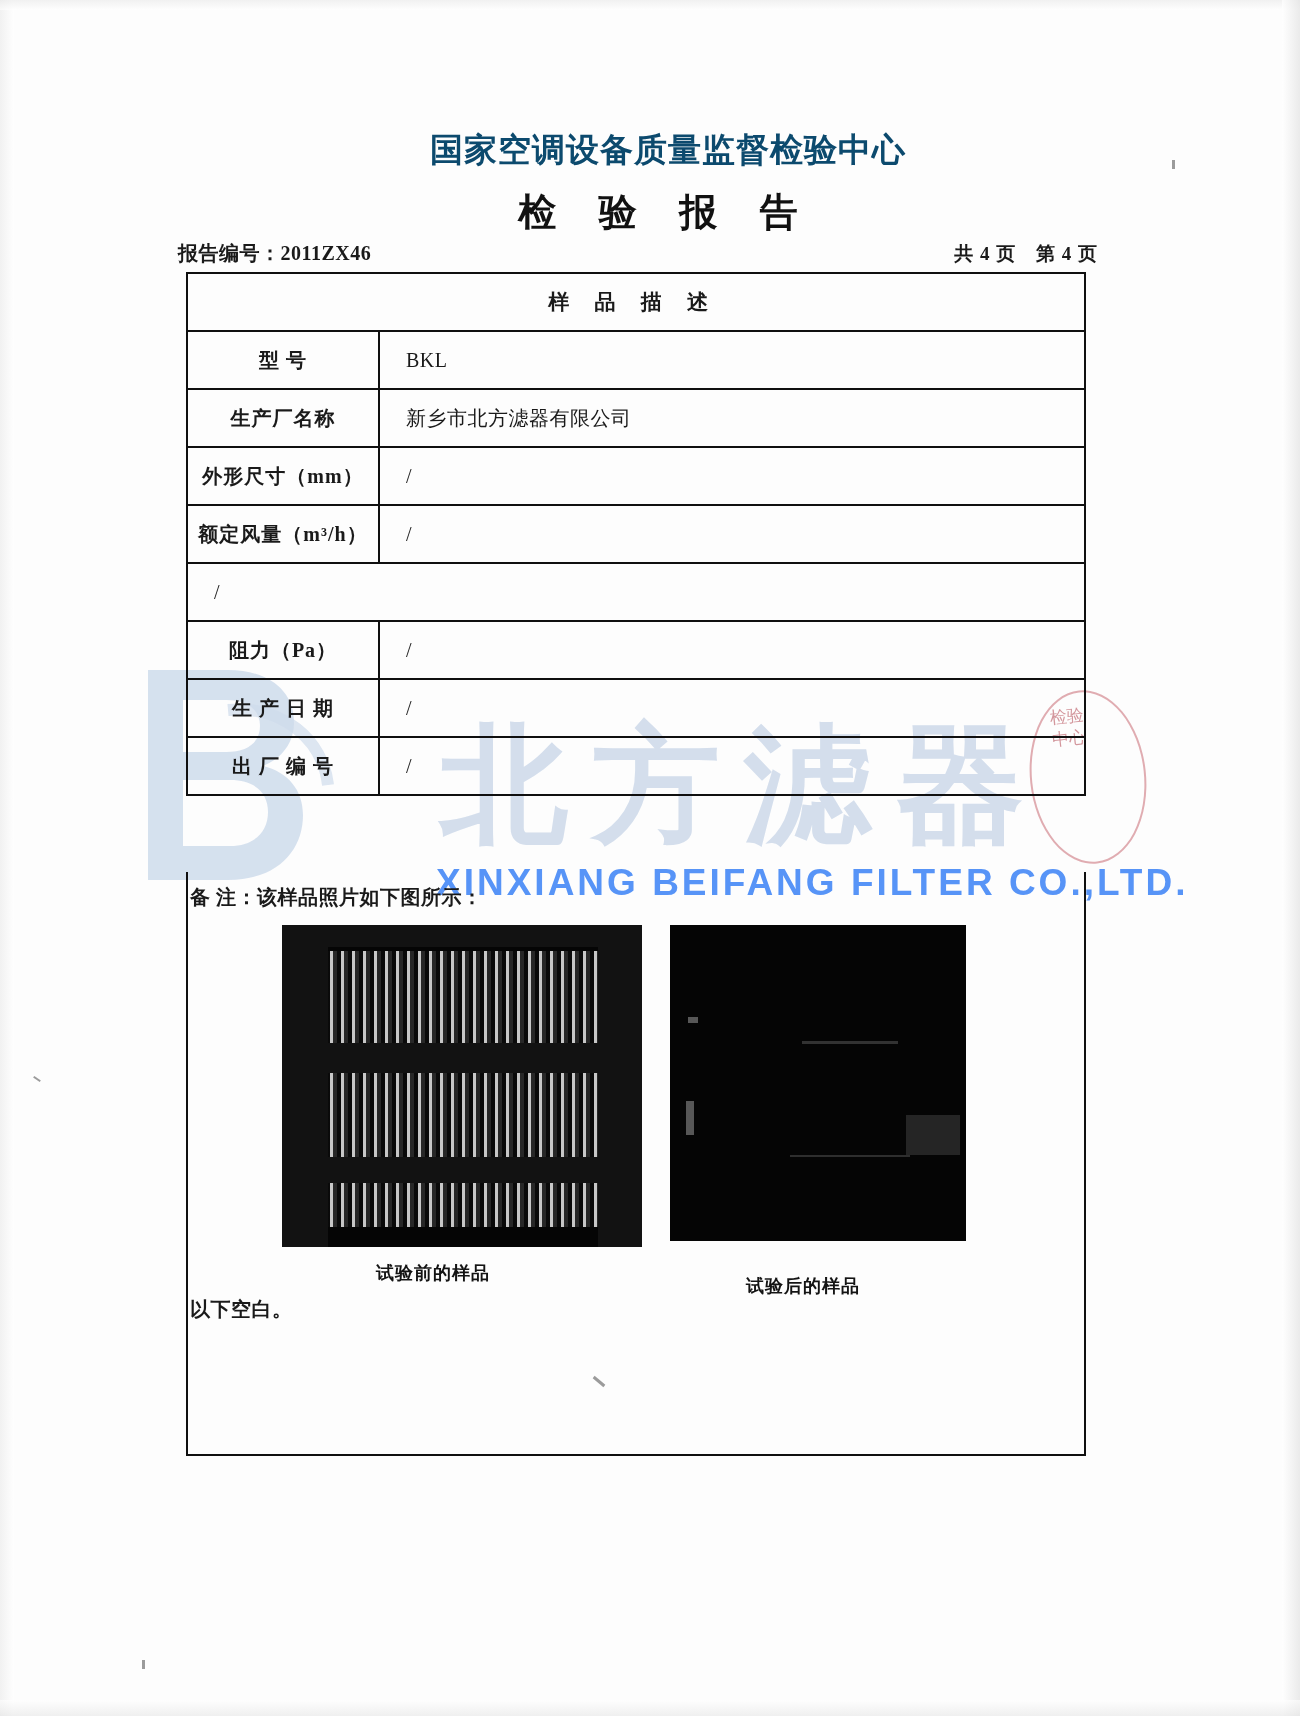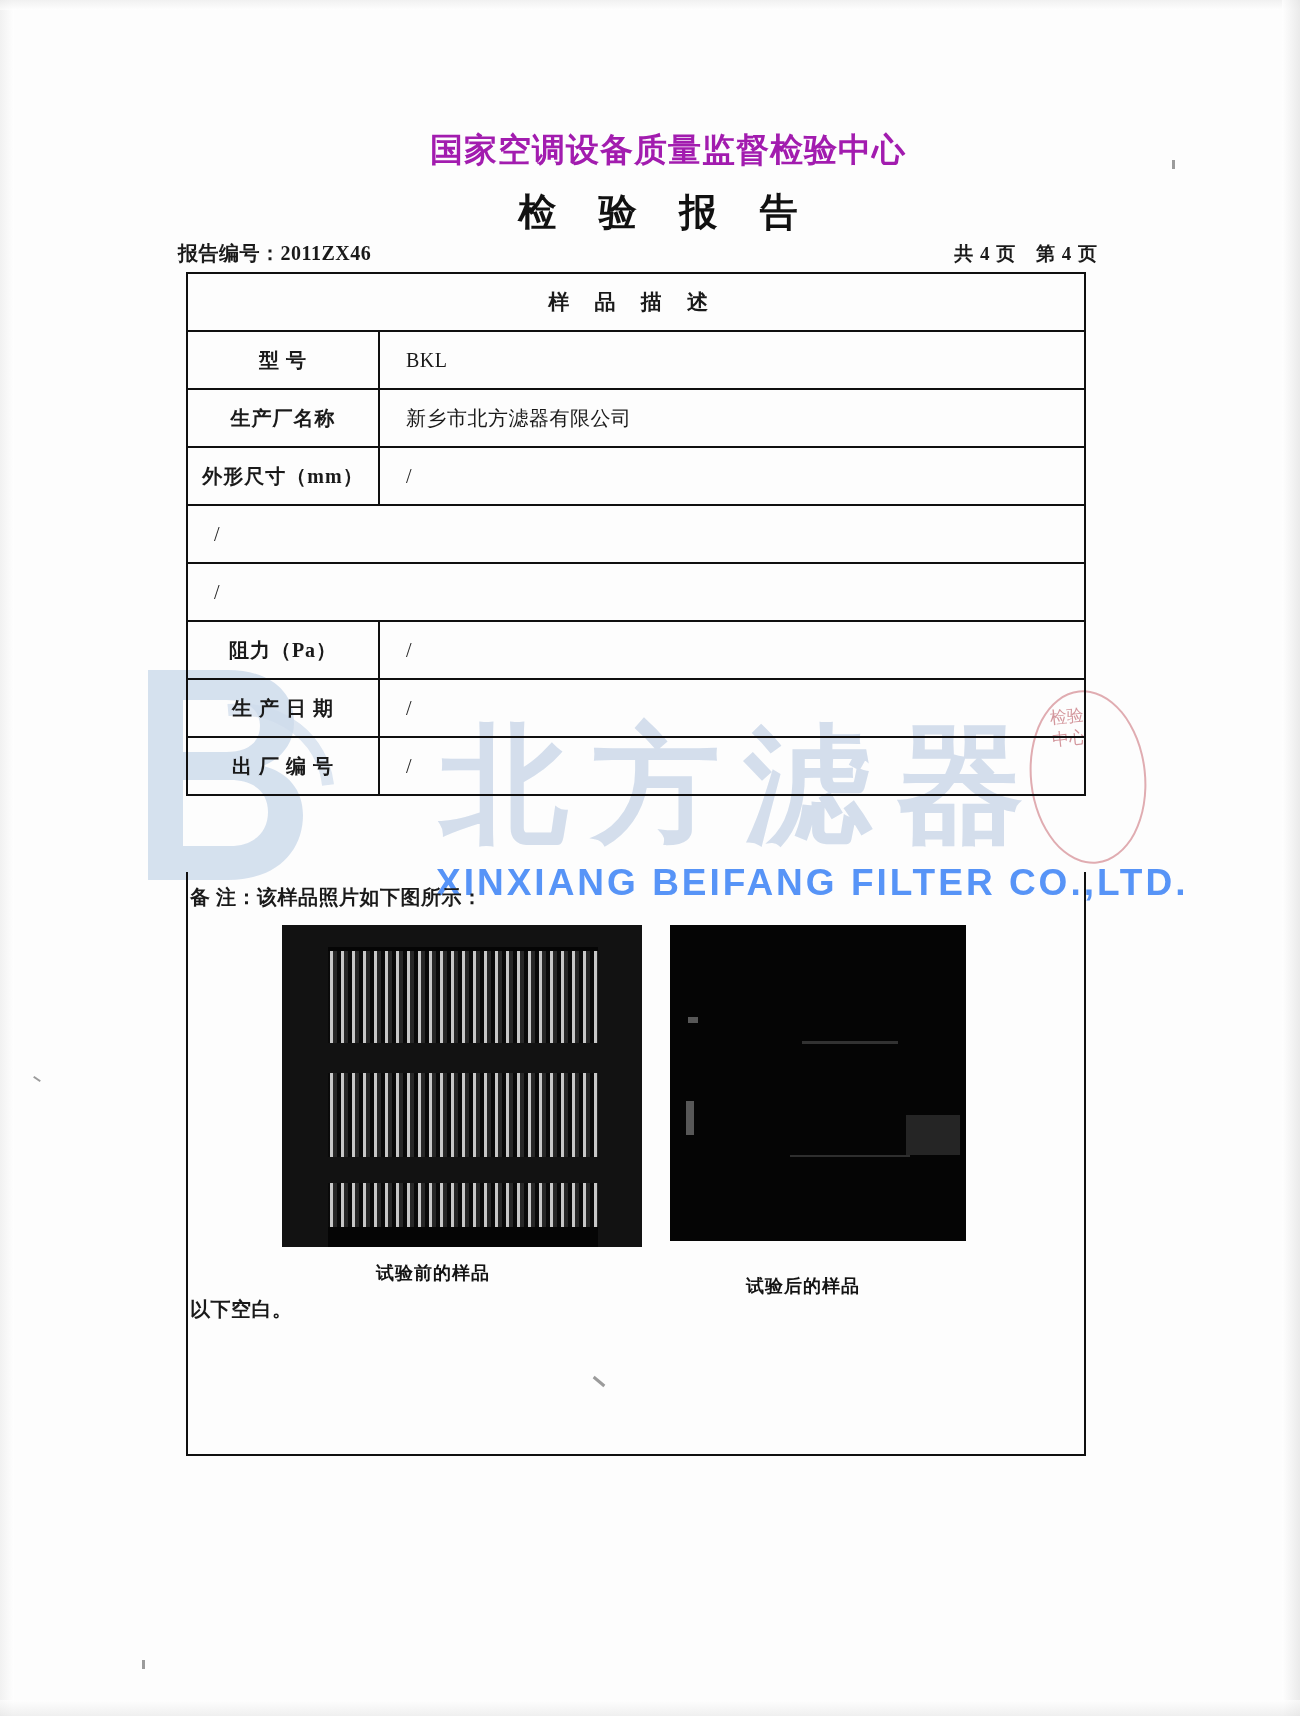--- a/index.html
+++ b/index.html
@@ -56,21 +56,21 @@
     top: 128px;
     left: 0;
     width: 1300px;
     text-align: center;
   }
   .center-name {
     font-family: Liberation Mono, monospace;
     font-weight: bold;
     font-size: 33px;
     letter-spacing: 1px;
-    color: #a21caf;
+    color: #0c4a6e;
     margin-left: 36px;
   }
   .report-title {
     margin-top: 14px;
     font-family: "Liberation Sans", "DejaVu Sans", sans-serif;
     font-weight: bold;
     font-size: 38px;
     letter-spacing: 16px;
     color: #111111;
     padding-left: 32px;
@@ -349,20 +349,21 @@
       <div class="tcell-label">生产厂名称</div>
       <div class="tcell-value">新乡市北方滤器有限公司</div>
     </div>
 
     <div class="trow">
       <div class="tcell-label">外形尺寸（mm）</div>
       <div class="tcell-value slash">/</div>
     </div>
 
     <div class="trow">
+      <div class="tcell-label">额定风量（m³/h）</div>
       <div class="tcell-value slash">/</div>
     </div>
 
     <div class="trow">
       <div class="tcell-value slash">/</div>
     </div>
 
     <div class="trow">
       <div class="tcell-label">阻力（Pa）</div>
       <div class="tcell-value slash">/</div>

